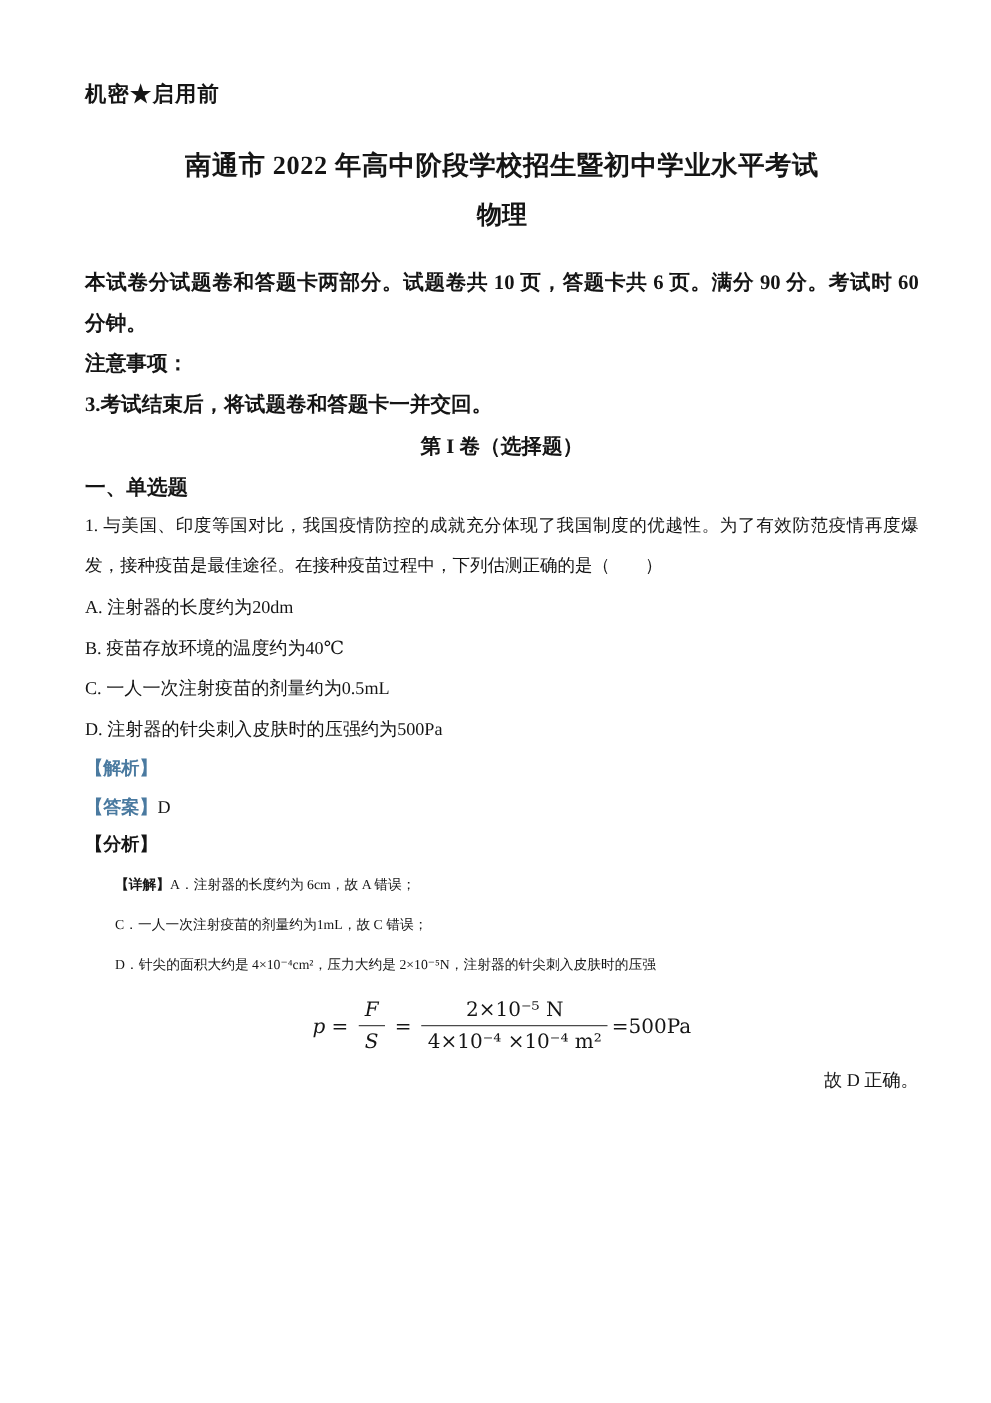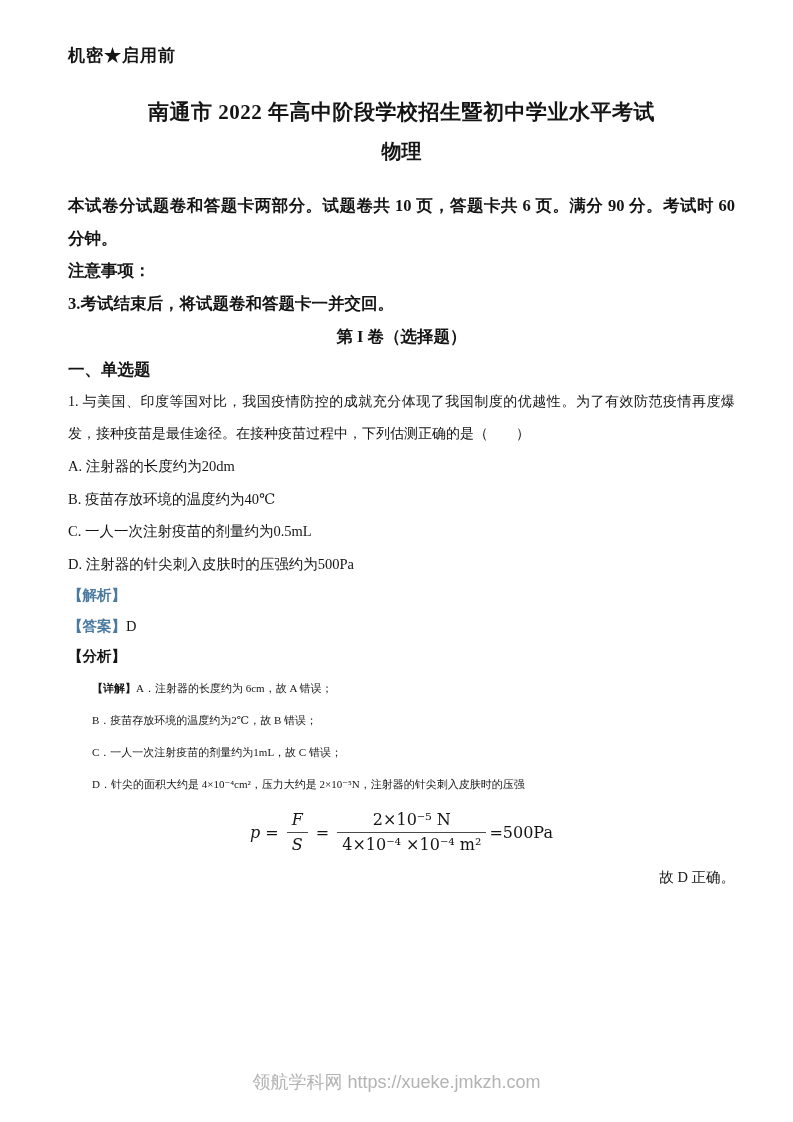--- a/index.html
+++ b/index.html
@@ -6,21 +6,21 @@
   body {
     width:793px; height:1122px;
     background:#ffffff;
     color:#151515;
     font-family:"Liberation Serif","DejaVu Serif",serif;
     position:relative;
     overflow:hidden;
   }
   .page {
     position:absolute; inset:0;
-    padding:44px 58px 0 68px;
+    padding:64px 58px 0 68px;
     box-sizing:border-box;
   }
   .classified {
     font-size:17px; font-weight:700;
     letter-spacing:1px;
   }
   .title {
     font-size:21px; font-weight:700;
     text-align:center; margin-top:31px;
     letter-spacing:0.5px;
@@ -111,36 +111,34 @@
     <span class="blue bold">【答案】</span><span>D</span>
   </div>
 
   <div class="marker-line">
     <span class="bold">【分析】</span>
   </div>
 
   <div class="detail-line">
     <span class="bold">【详解】</span><span>A．注射器的长度约为 6cm，故 A 错误；</span>
   </div>
-  <div class="detail-line">B．疫苗存放环境的温度约为2℃，故 B 错误；</div>
   <div class="detail-line">C．一人一次注射疫苗的剂量约为1mL，故 C 错误；</div>
   <div class="detail-line">D．针尖的面积大约是 4×10⁻⁴cm²，压力大约是 2×10⁻⁵N，注射器的针尖刺入皮肤时的压强</div>
 
   <div class="formula-row">
     <span>p</span>
     <span class="gap">=</span>
     <span class="frac">
       <span class="num">F</span>
       <span class="den">S</span>
     </span>
     <span class="gap">=</span>
     <span class="frac upright">
       <span class="num">2×10⁻⁵ N</span>
       <span class="den">4×10⁻⁴ ×10⁻⁴ m²</span>
     </span>
     <span class="upright">=500Pa</span>
   </div>
 
   <div class="conclusion">故 D 正确。</div>
 
-  <div class="watermark">领航学科网 https://xueke.jmkzh.com</div>
 
 </div>
 
 </body></html>

